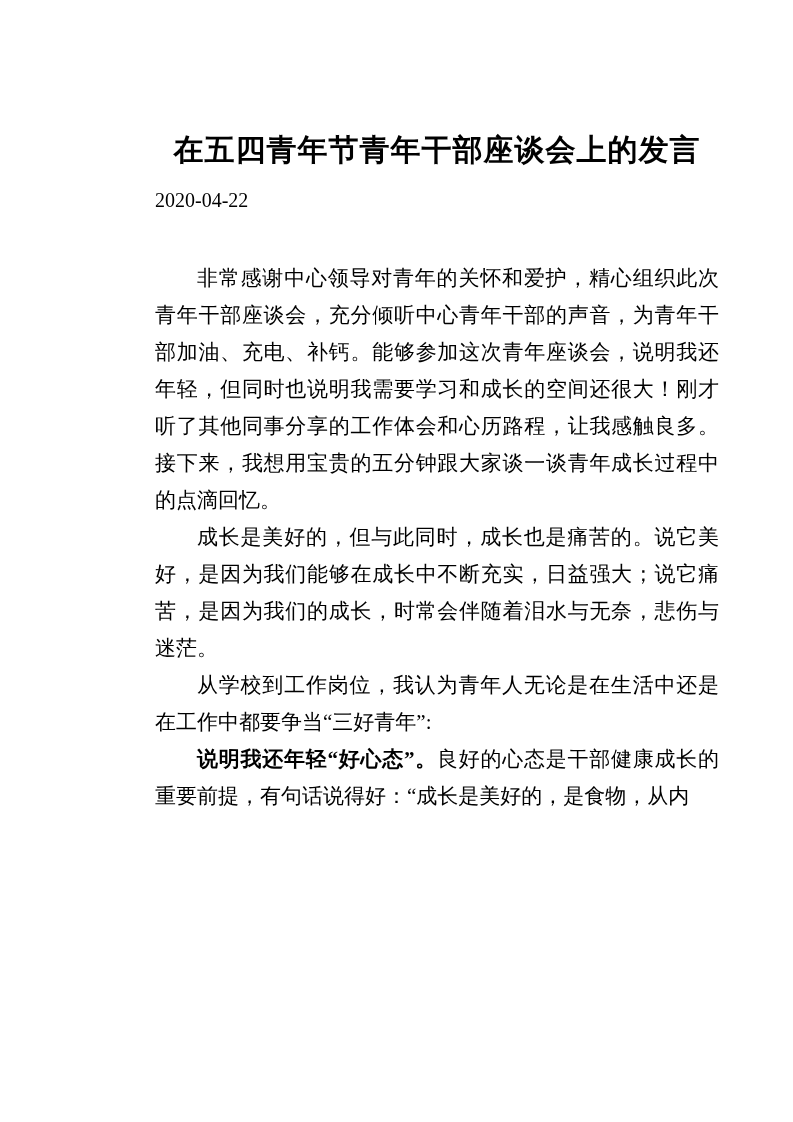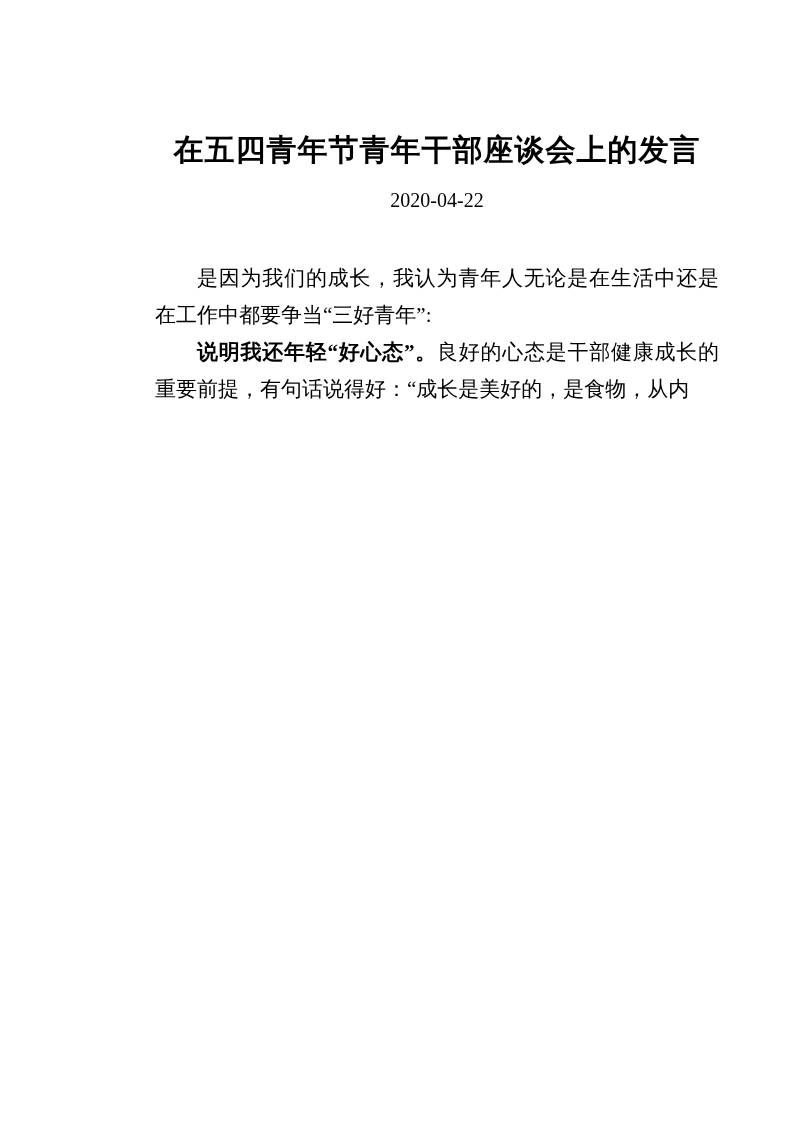--- a/index.html
+++ b/index.html
@@ -24,21 +24,20 @@
     margin: 0;
     text-align: center;
     font-size: 30px;
     font-weight: bold;
     line-height: 40px;
     letter-spacing: 1px;
     font-family: "Liberation Serif", "DejaVu Serif", serif;
   }
   .doc-date {
     margin-top: 16px;
-    text-align: center;
     font-size: 20px;
     line-height: 28px;
     font-family: "Liberation Serif", "DejaVu Serif", serif;
   }
   .doc-body {
     margin-top: 46px;
     font-size: 21px;
     line-height: 37px;
     text-align: justify;
     text-justify: inter-character;
@@ -57,22 +56,24 @@
 
 <div class="page">
   <div class="content">
 
     <h1 class="doc-title">在五四青年节青年干部座谈会上的发言</h1>
 
     <div class="doc-date">2020-04-22</div>
 
     <div class="doc-body">
 
+      <p class="para"><span>非常感谢中心领导对青年的关怀和爱护，精心组织此次青年干部座谈会，充分倾听中心青年干部的声音，为青年干部加油、充电、补钙。能够参加这次青年座谈会，说明我还年轻，但同时也说明我需要学习和成长的空间还很大！刚才听了其他同事分享的工作体会和心历路程，让我感触良多。接下来，我想用宝贵的五分钟跟大家谈一谈青年成长过程中的点滴回忆。</span></p>
+
+      <p class="para"><span>成长是美好的，但与此同时，成长也是痛苦的。说它美好，是因为我们能够在成长中不断充实，日益强大；说它痛苦，是因为我们的成长，时常会伴随着泪水与无奈，悲伤与迷茫。</span></p>
 
 
-
-      <p class="para"><span>是因为我们的成长，我认为青年人无论是在生活中还是在工作中都要争当“三好青年”:</span></p>
+      <p class="para"><span>从学校到工作岗位，我认为青年人无论是在生活中还是在工作中都要争当“三好青年”:</span></p>
 
       <p class="para"><strong class="para-lead">说明我还年轻“好心态”。</strong><span>良好的心态是干部健康成长的重要前提，有句话说得好：“成长是美好的，是食物，从内</span></p>
 
     </div>
   </div>
 </div>
 
 </body></html>

